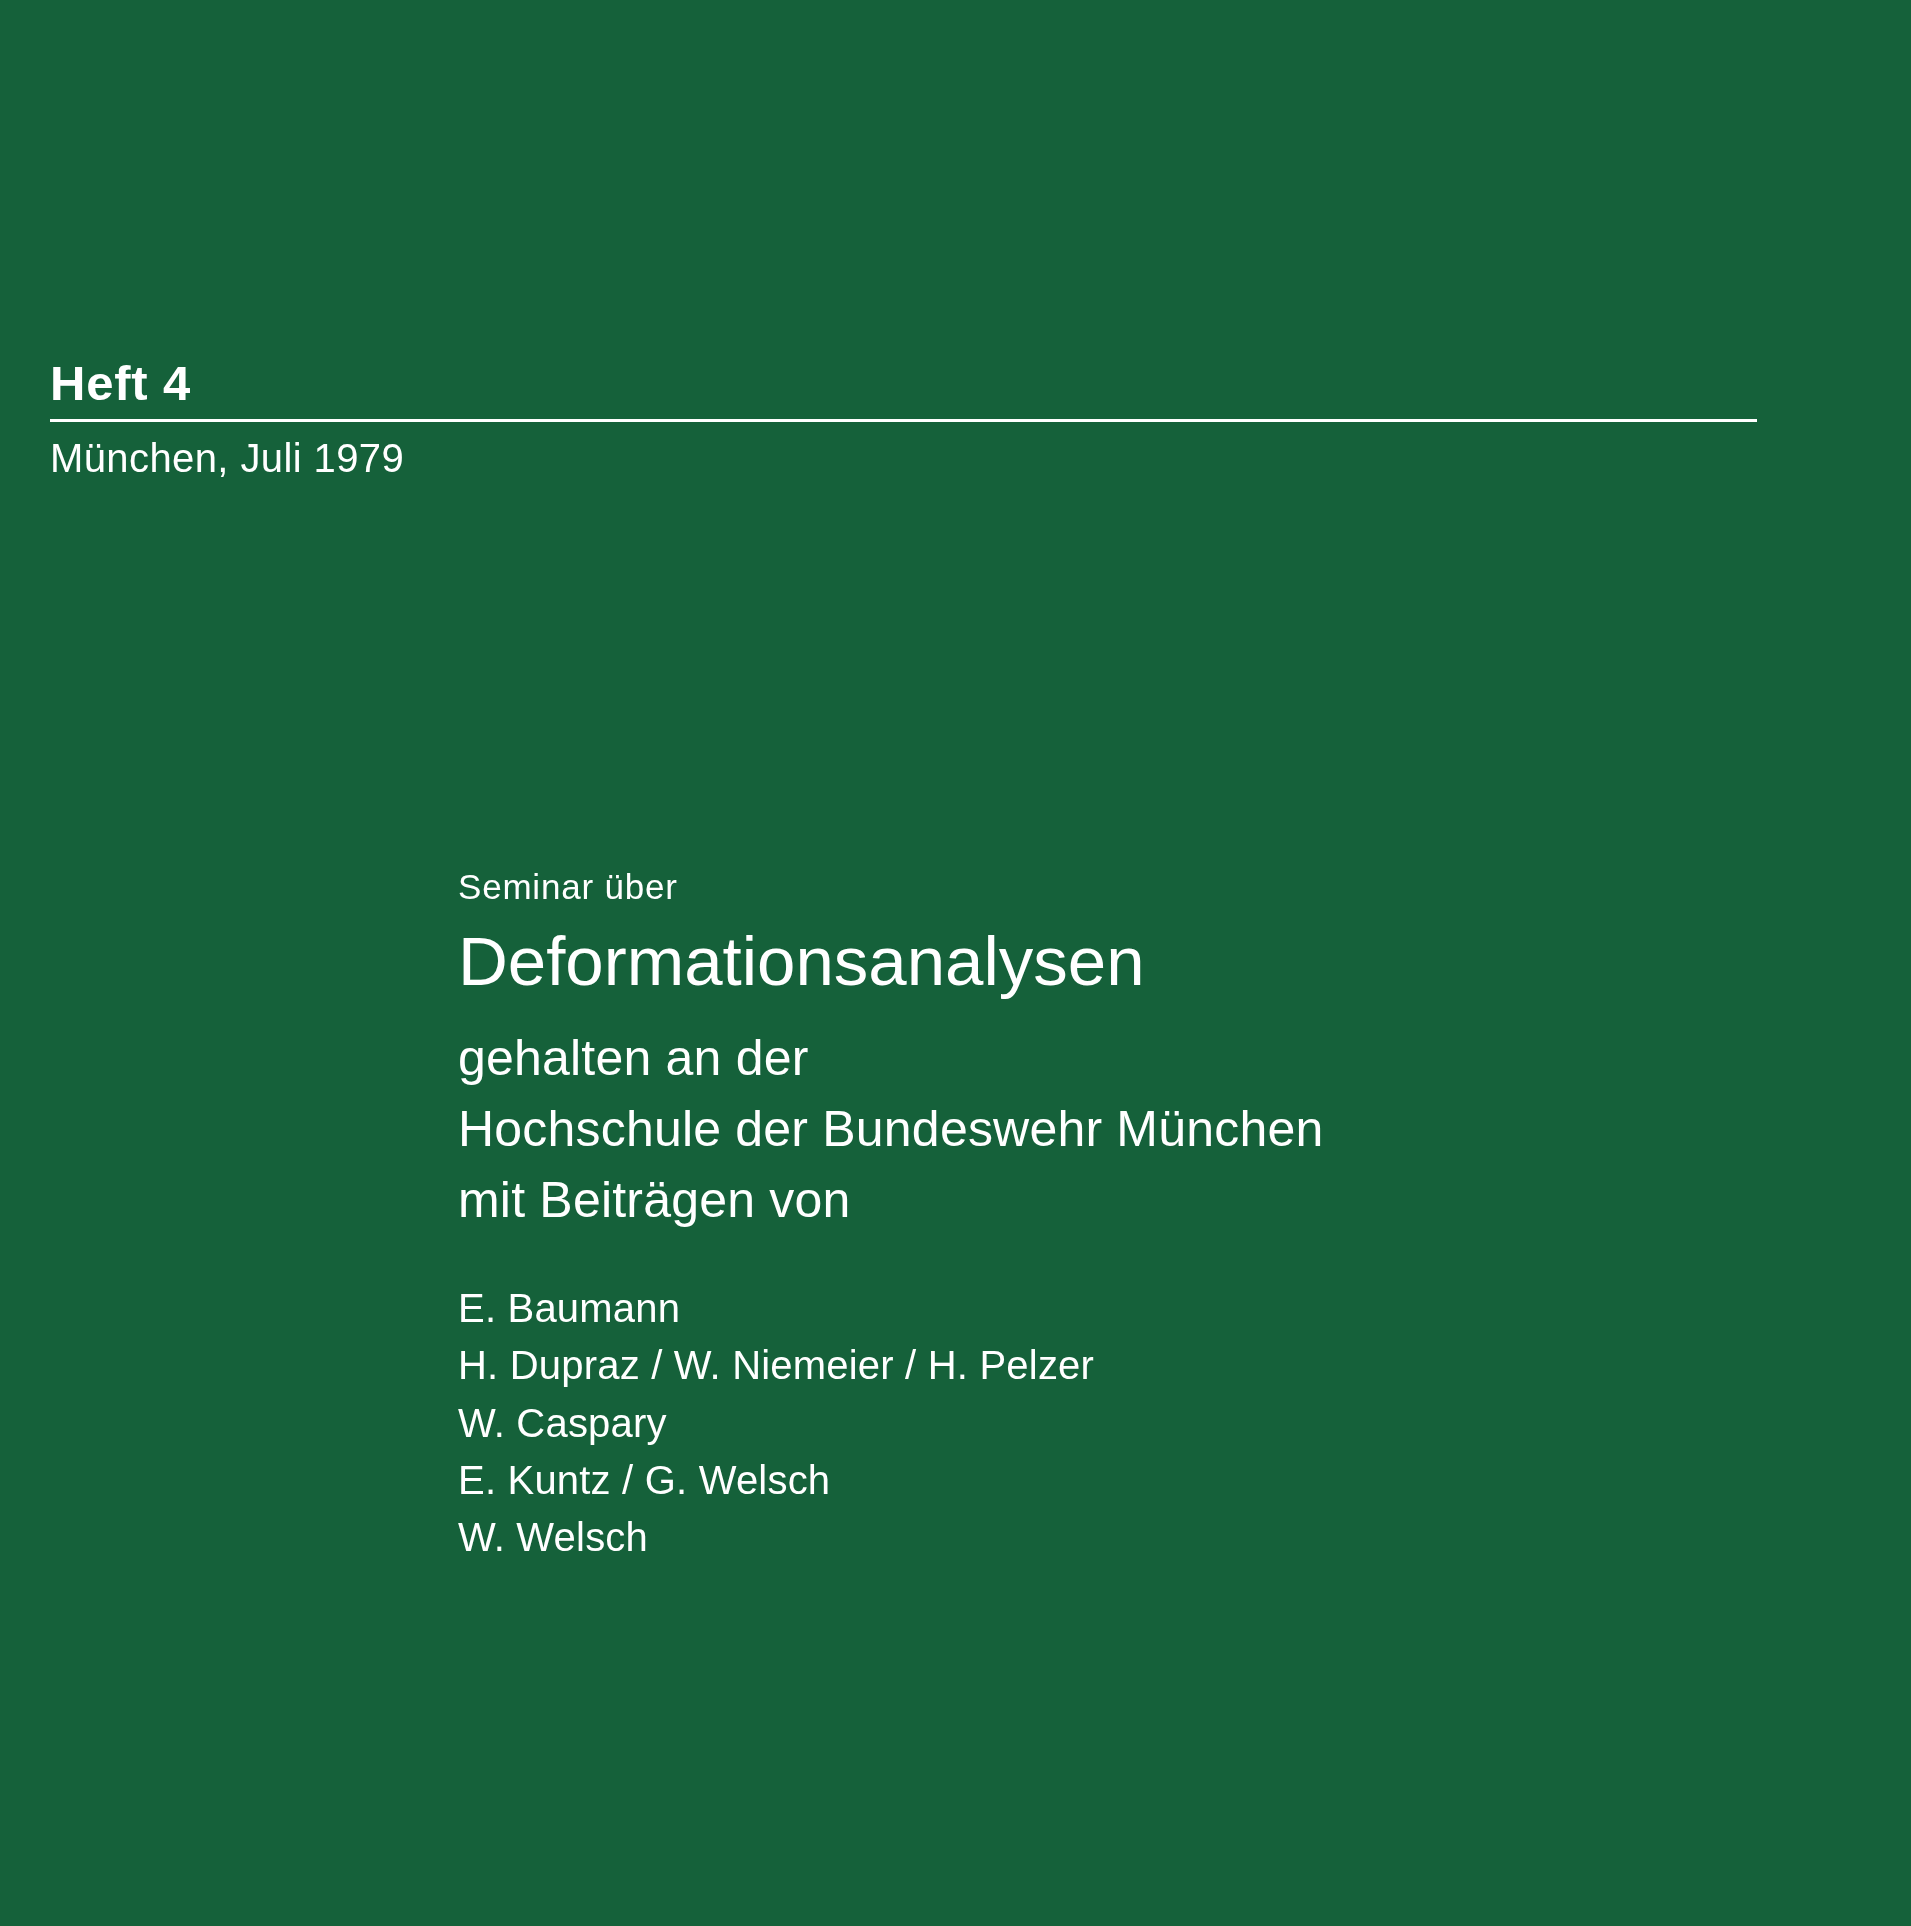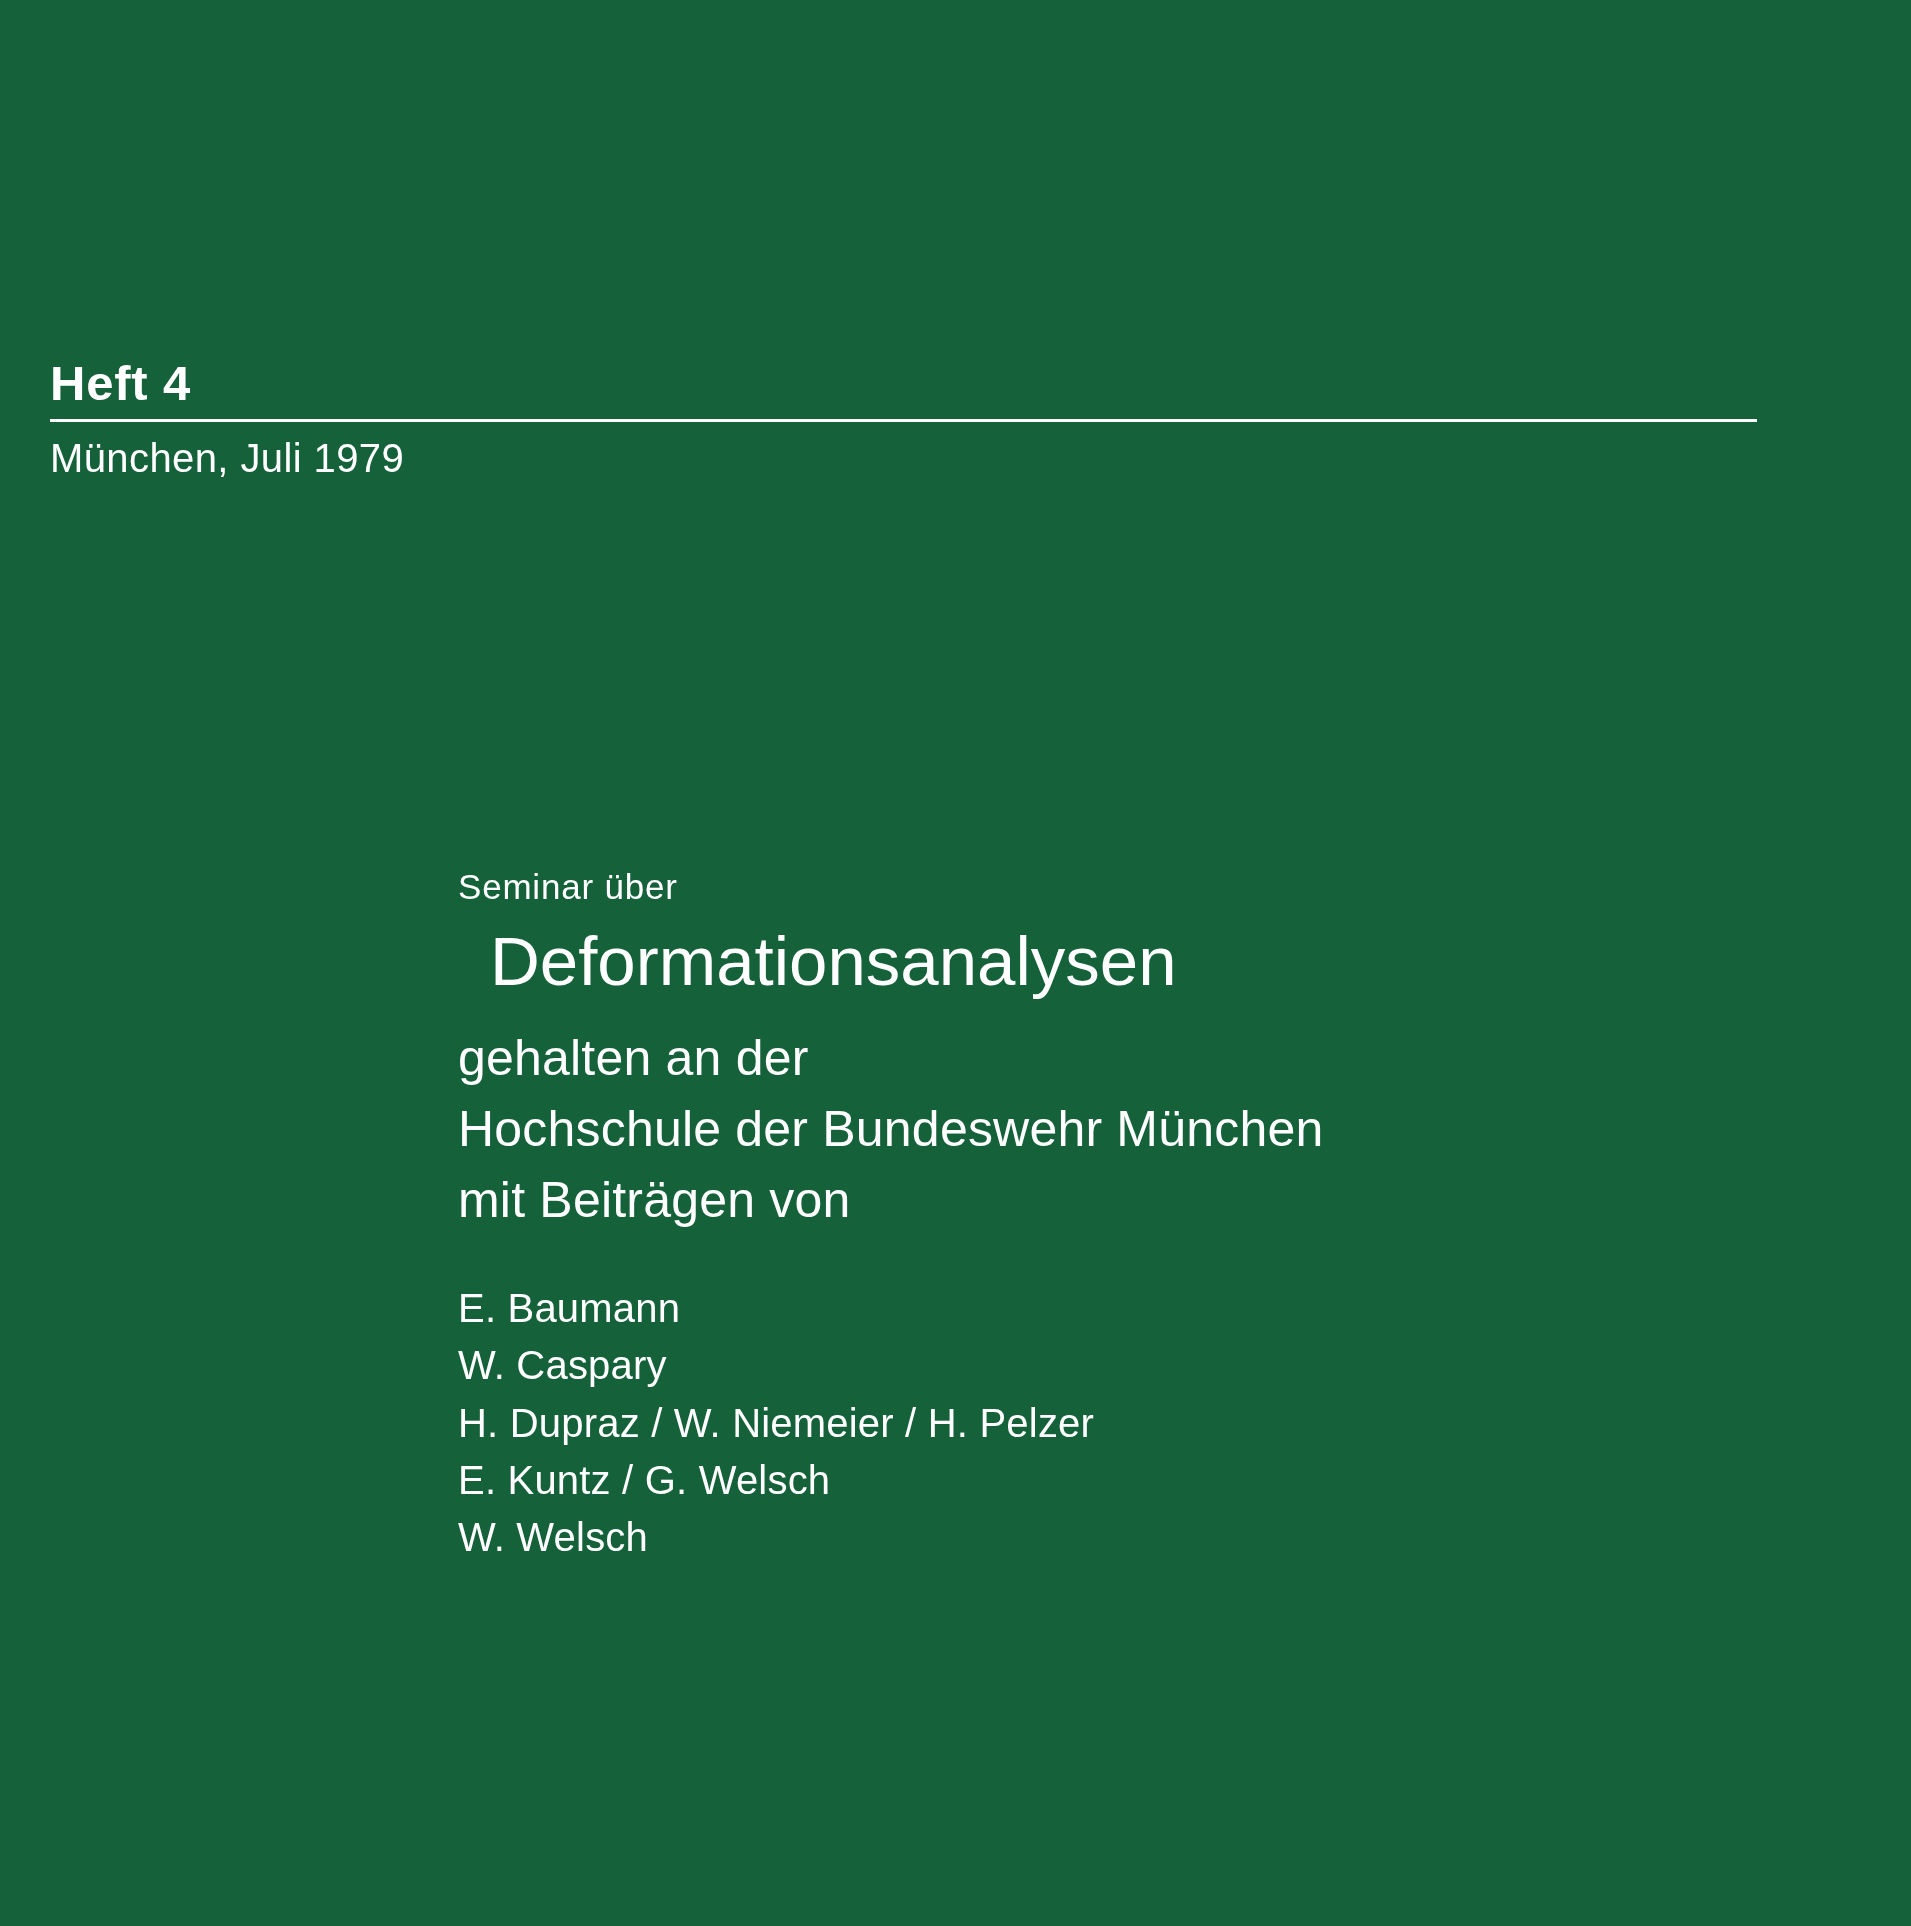--- a/index.html
+++ b/index.html
@@ -55,21 +55,20 @@
   .seminar-line {
     font-size: 35px;
     letter-spacing: 0.8px;
     margin-bottom: 15px;
   }
   .main-title {
     font-size: 69px;
     letter-spacing: 0px;
     margin-bottom: 22.3px;
     white-space: nowrap;
-    margin-left: 32px;
   }
   .sub-line {
     font-size: 50px;
     line-height: 1.42;
     letter-spacing: 0.2px;
   }
   .authors {
     margin-top: 44px;
     font-size: 40px;
     line-height: 1.43;
@@ -88,21 +87,21 @@
   </div>
 
   <div class="titleblock">
     <div class="seminar-line">Seminar über</div>
     <div class="main-title">Deformationsanalysen</div>
     <div class="sub-line">gehalten an der</div>
     <div class="sub-line">Hochschule der Bundeswehr München</div>
     <div class="sub-line">mit Beiträgen von</div>
     <div class="authors">
       <div>E. Baumann</div>
+      <div>H. Dupraz  /  W. Niemeier  /  H. Pelzer</div>
       <div>W. Caspary</div>
-      <div>H. Dupraz  /  W. Niemeier  /  H. Pelzer</div>
       <div>E. Kuntz  /  G. Welsch</div>
       <div>W. Welsch</div>
     </div>
   </div>
 
 </div>
 
 
 </body></html>

